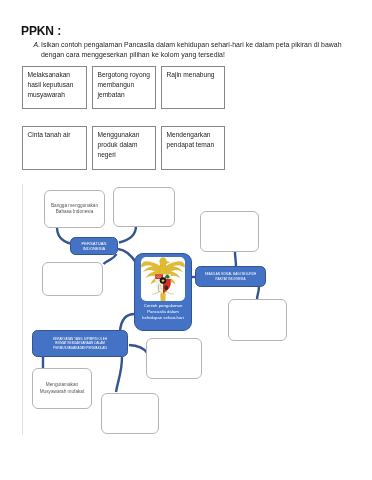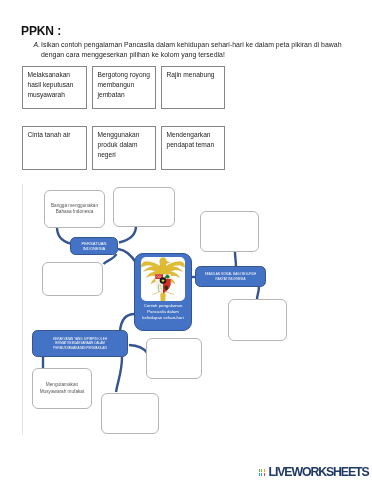--- a/index.html
+++ b/index.html
@@ -146,27 +146,14 @@
       </svg>
         </div>
       <div class="ctrtxt" style="top:49px;">
         <span>Contoh pengalaman</span><br>
         <span>Pancasila dalam</span><br>
         <span>kehidupan sehari-hari</span>
       </div>
     </div>
   </div>
 
-  <div class="foot">
-    <span class="lwicon">
-      <span class="sq g"></span>
-        <span class="sq o"></span>
-        <span class="sq b"></span>
-        <span class="sq r"></span>
-      <span class="vsl" style="left:1.25px"></span>
-        <span class="vsl" style="left:2.5px"></span>
-      <span class="vsl" style="left:5.85px"></span>
-        <span class="vsl" style="left:7.1px"></span>
-    </span>
-    <span class="bw">LIVEWORKSHEETS</span>
-  </div>
 
 </div>
 
 </body></html>

